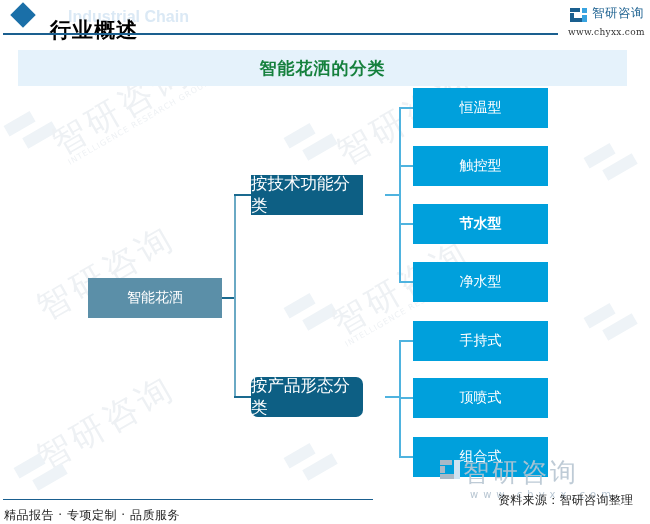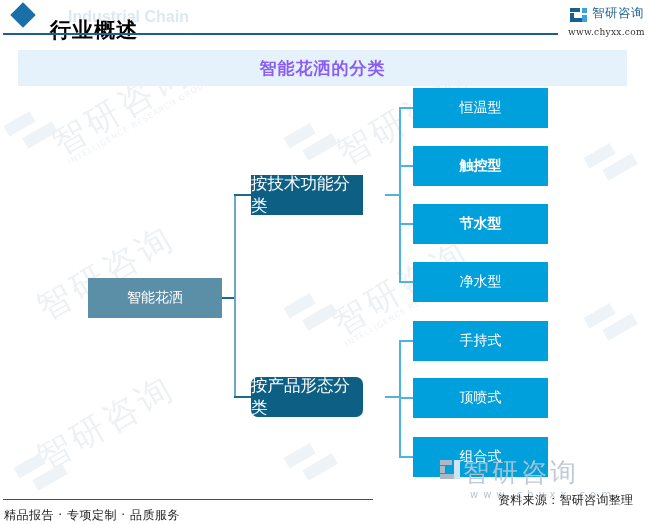--- a/index.html
+++ b/index.html
@@ -23,21 +23,21 @@
   .brand-logo .b1 { position: absolute; left: 0; top: 0; width: 10px; height: 4px; background: #1a5f8f; }
   .brand-logo .b2 { position: absolute; left: 0; top: 5px; width: 4px; height: 5px; background: #1a5f8f; }
   .brand-logo .b3 { position: absolute; left: 0; top: 10px; width: 12px; height: 4px; background: #1a5f8f; }
   .brand-logo .b4 { position: absolute; left: 12px; top: 0; width: 5px; height: 5px; background: #38a3e0; }
   .brand-logo .b5 { position: absolute; left: 12px; top: 7px; width: 5px; height: 7px; background: #38a3e0; }
   .brand-name { position: absolute; left: 592px; top: 5px; font-size: 12.5px; color: #1a5f8f; letter-spacing: 0.5px; }
   .brand-url { position: absolute; left: 568px; top: 27px; font-size: 9px; color: #333; font-family: "DejaVu Serif", serif; letter-spacing: 0.3px; }
 
   
   .title-band { position: absolute; left: 18px; top: 50px; width: 609px; height: 36px; background: #e5f2fb; display: flex; align-items: center; justify-content: center; }
-  .title-band span { font-size: 17px; font-weight: bold; color: #8b5cf6; font-family: "DejaVu Serif", "Liberation Serif", serif; letter-spacing: 1px; }
+  .title-band span { font-size: 17px; font-weight: bold; color: #15803d; font-family: "DejaVu Serif", "Liberation Serif", serif; letter-spacing: 1px; }
 
   
   .node { position: absolute; display: flex; align-items: center; justify-content: center; color: #ffffff; font-size: 14px; font-family: "DejaVu Sans", sans-serif; }
   .root { left: 88px; top: 278px; width: 134px; height: 40px; background: #5b8fa8; }
   .mid { left: 251px; width: 112px; height: 40px; background: #0d5f84; font-size: 16.5px; }
   .leaf { left: 413px; width: 135px; height: 40px; background: #00a0dc; }
 
   
   .ln { position: absolute; }
   .l-dark { background: #1a6a8f; }
@@ -112,21 +112,21 @@
 <div class="ln l-light" style="left:399px;top:340px;width:14px;height:2px;"></div>
 <div class="ln l-light" style="left:399px;top:397px;width:14px;height:2px;"></div>
 <div class="ln l-light" style="left:399px;top:456px;width:14px;height:2px;"></div>
 
 <div class="node root">智能花洒</div>
 
 <div class="node mid" style="top:175px;">按技术功能分类</div>
 <div class="node mid" style="top:377px;border-radius:7px;">按产品形态分类</div>
 
 <div class="node leaf" style="top:88px;">恒温型</div>
-<div class="node leaf" style="top:146px;font-weight:bold;">触控型</div>
+<div class="node leaf" style="top:146px;">触控型</div>
 <div class="node leaf" style="top:204px;font-weight:bold;">节水型</div>
 <div class="node leaf" style="top:262px;">净水型</div>
 
 <div class="node leaf" style="top:321px;">手持式</div>
 <div class="node leaf" style="top:378px;">顶喷式</div>
 <div class="node leaf" style="top:437px;">组合式</div>
 
 <div class="foot-wm-logo">
   <div class="a"></div>
     <div class="b"></div>

